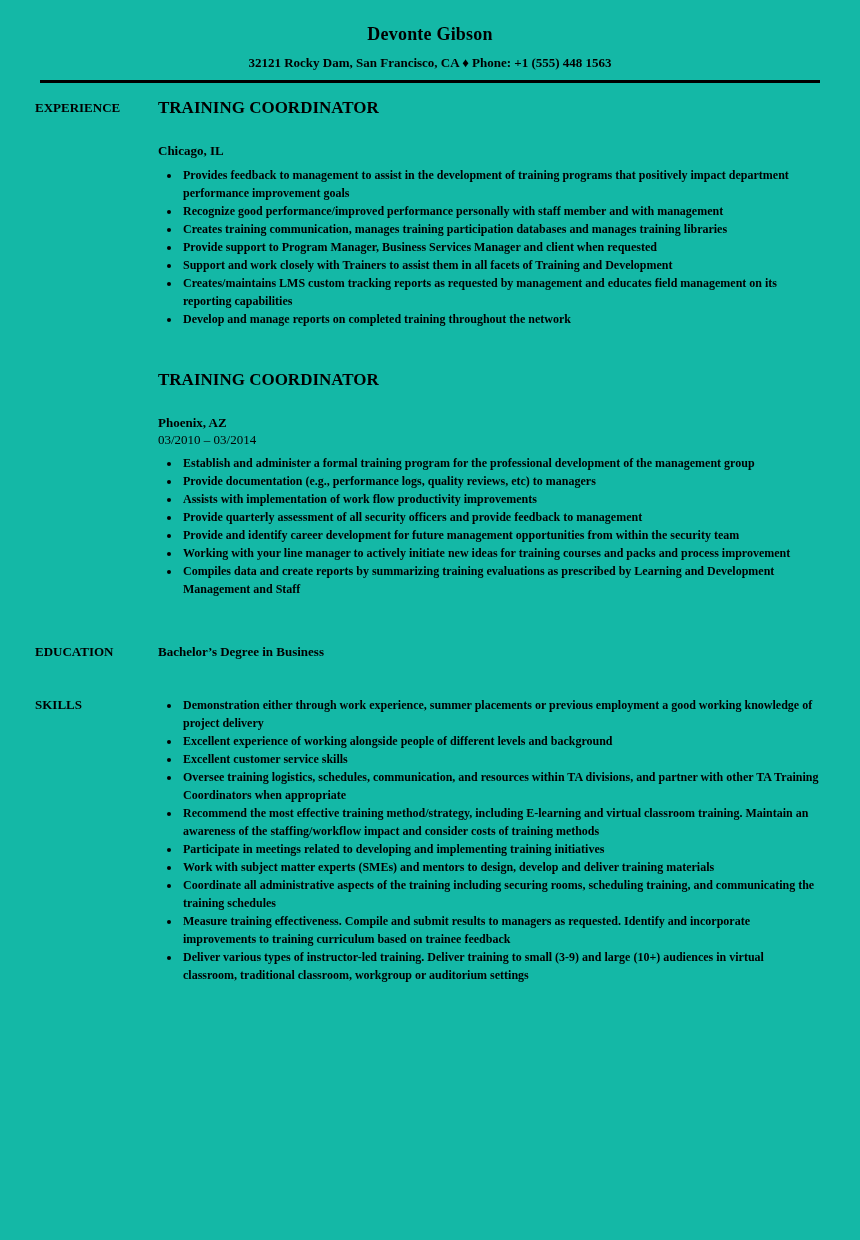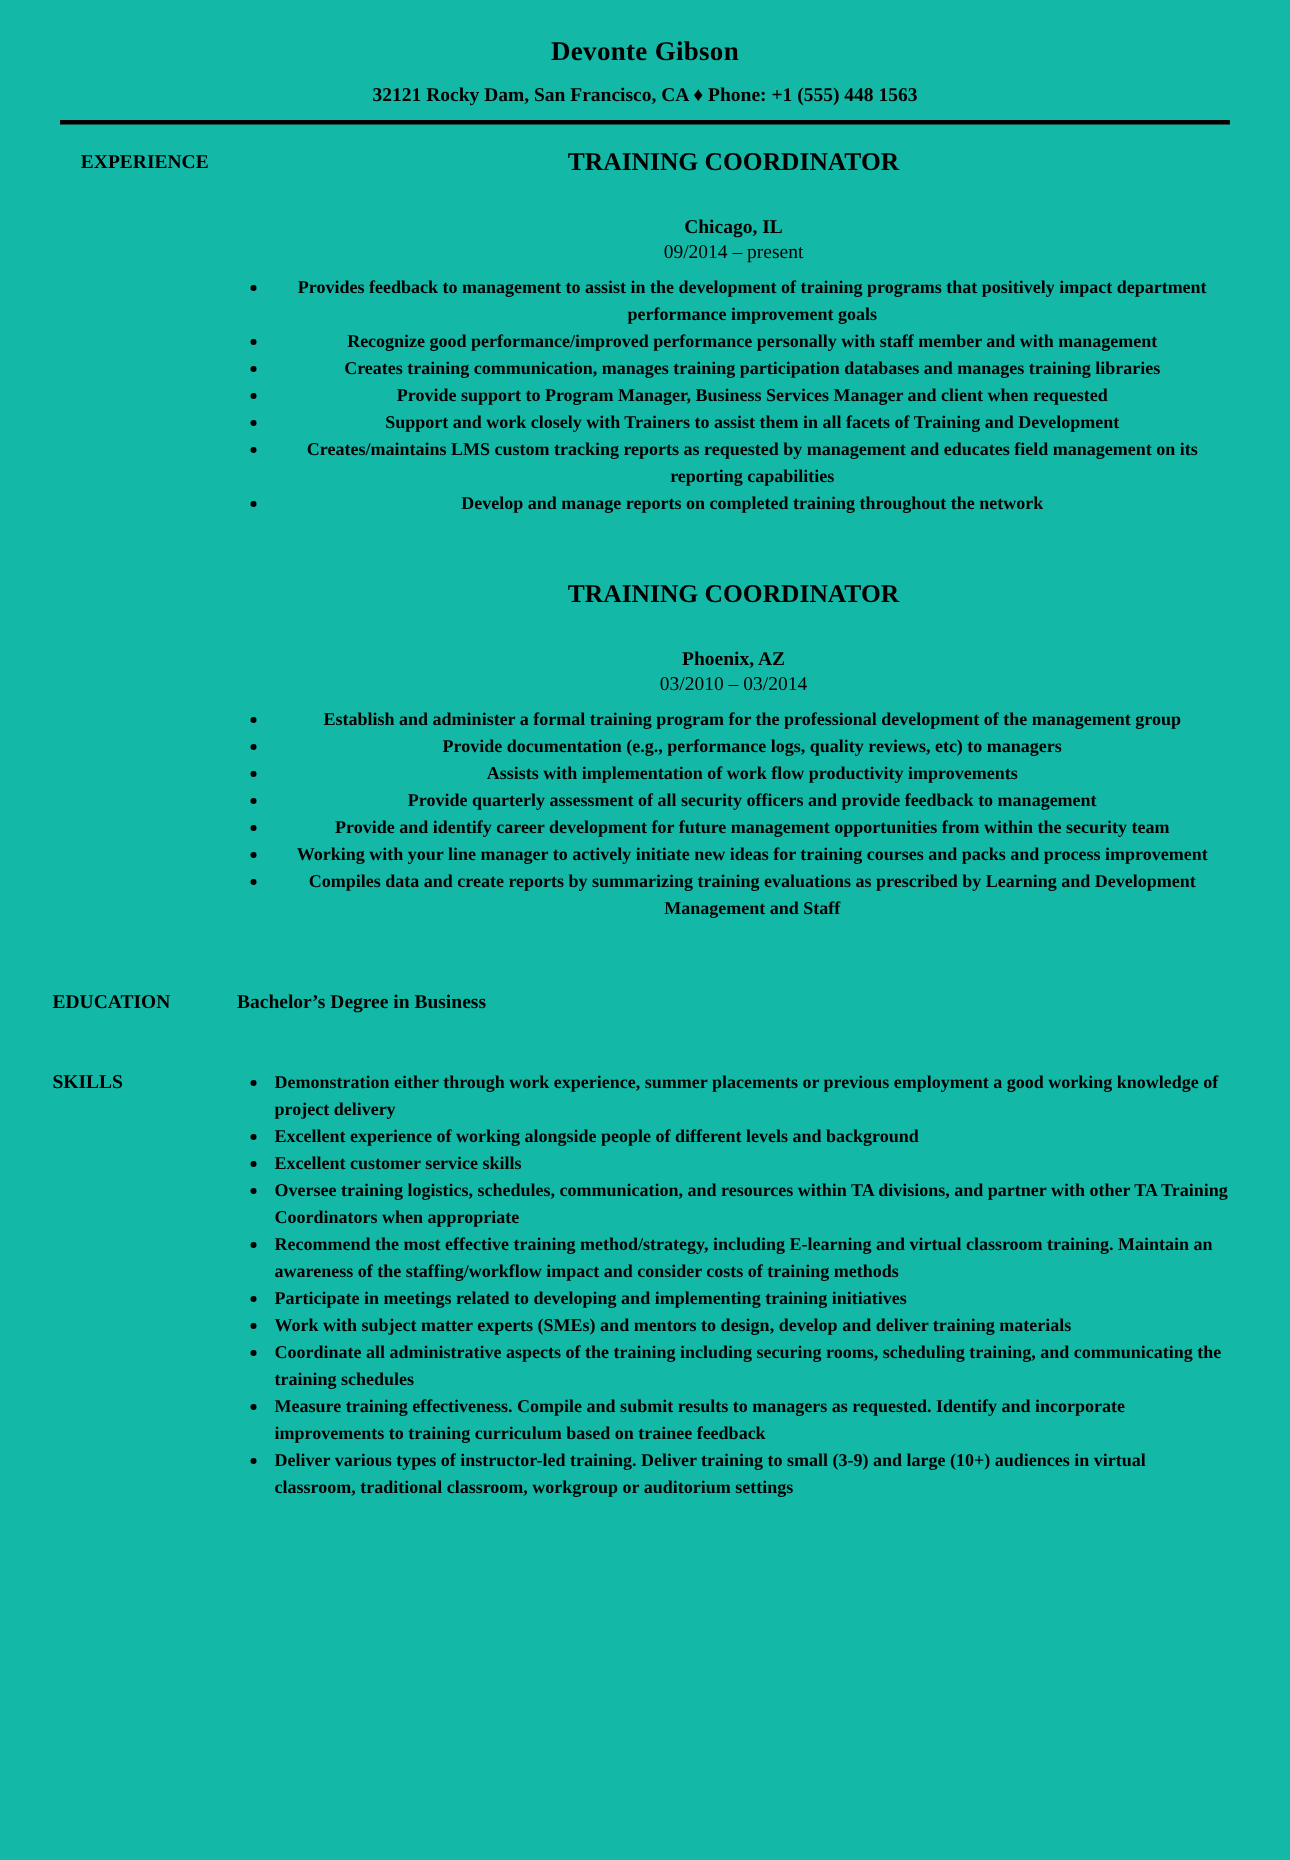--- a/index.html
+++ b/index.html
@@ -38,21 +38,21 @@
     padding: 0 40px 0 35px;
   }
   .row-label {
     width: 123px;
     flex-shrink: 0;
     font-size: 13px;
     font-weight: bold;
     line-height: 19px;
   }
   .row-content { flex: 1; min-width: 0; }
-  .row-experience { margin-top: 15px; text-align: center; }
+  .row-experience { margin-top: 15px; }
   .job + .job { margin-top: 42px; }
   .job-title { font-size: 17px; font-weight: bold; line-height: 19px; }
   .job-location { font-size: 13px; font-weight: bold; line-height: 19px; margin-top: 24px; }
   .job-dates { font-size: 13px; line-height: 16px; }
   ul.bullets {
     margin: 6px 0 0 0;
     padding-left: 23px;
     font-size: 12px;
     line-height: 18px;
     font-weight: bold;
@@ -75,21 +75,20 @@
     <hr class="header-rule">
   </div>
 
   <div class="row row-experience">
     <div class="row-label">EXPERIENCE</div>
     <div class="row-content">
 
       <div class="job">
         <div class="job-title">TRAINING COORDINATOR</div>
         <div class="job-location">Chicago, IL</div>
-        <div class="job-dates">09/2014 – present</div>
         <ul class="bullets">
           <li>Provides feedback to management to assist in the development of training programs that positively impact department performance improvement goals</li>
           <li>Recognize good performance/improved performance personally with staff member and with management</li>
           <li>Creates training communication, manages training participation databases and manages training libraries</li>
           <li>Provide support to Program Manager, Business Services Manager and client when requested</li>
           <li>Support and work closely with Trainers to assist them in all facets of Training and Development</li>
           <li>Creates/maintains LMS custom tracking reports as requested by management and educates field management on its reporting capabilities</li>
           <li>Develop and manage reports on completed training throughout the network</li>
         </ul>
       </div>

